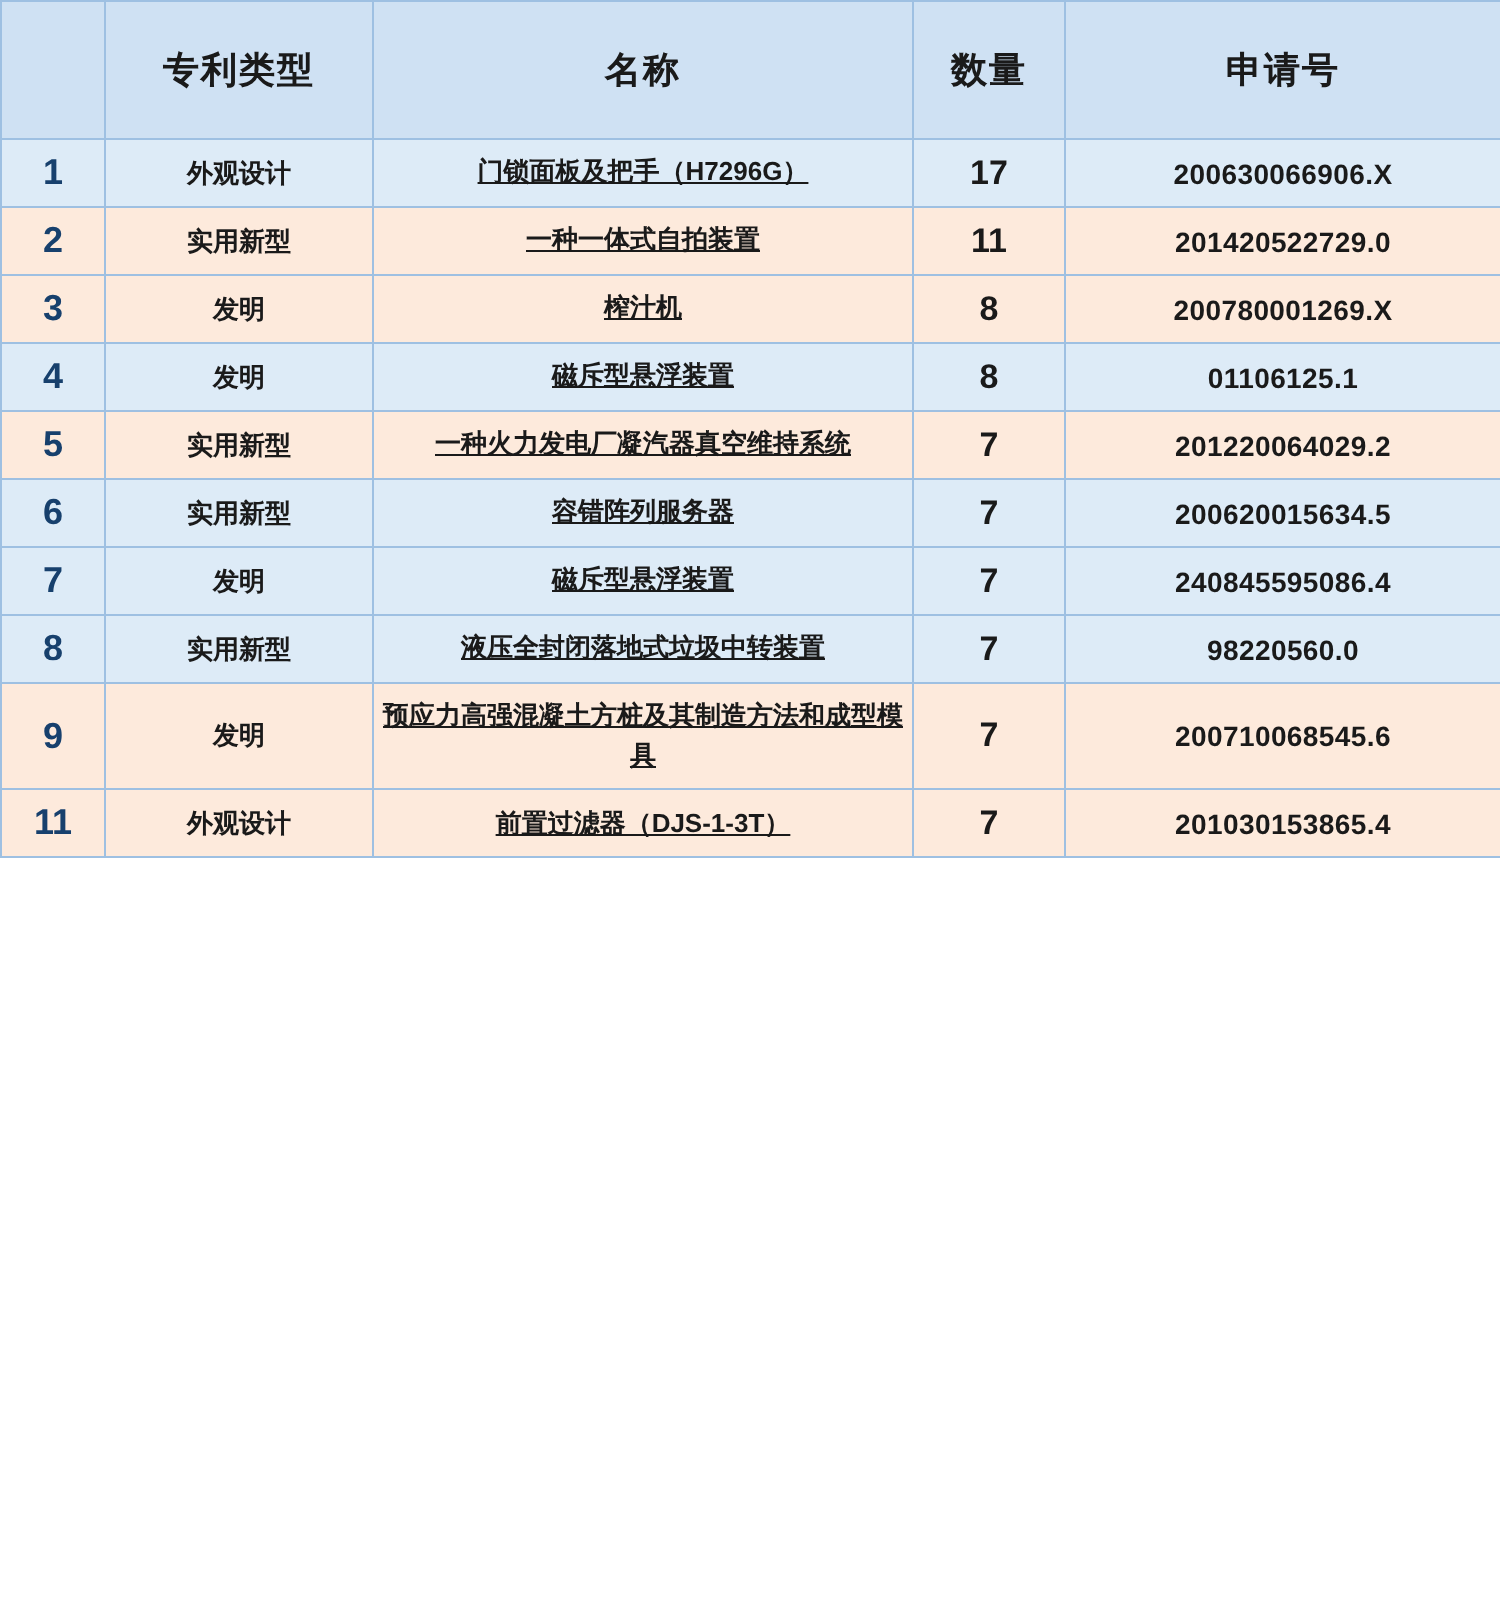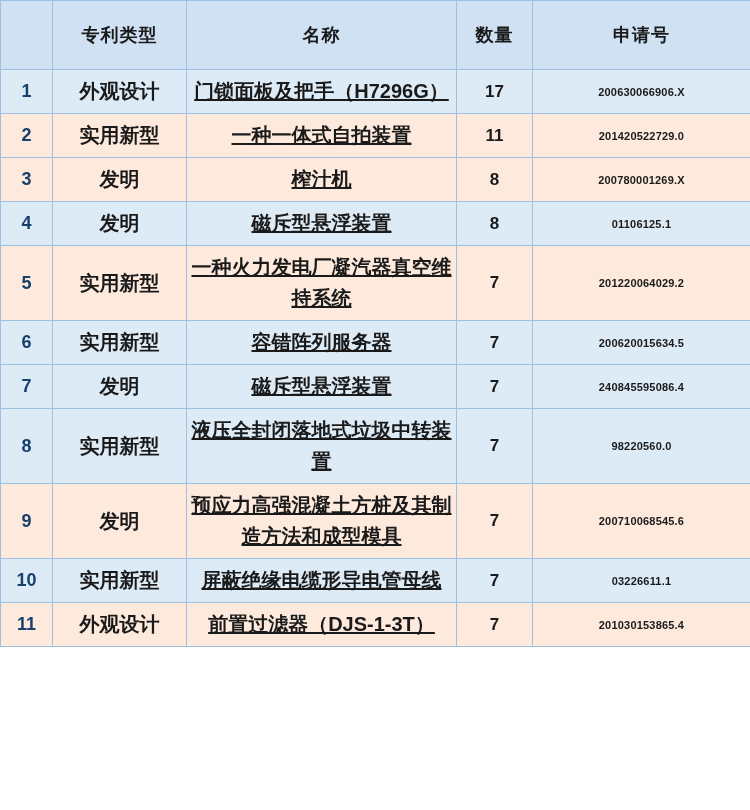--- a/index.html
+++ b/index.html
@@ -38,37 +38,37 @@
   thead th {
     background: #cfe1f3;
     height: 56px;
     font-size: 18px;
     color: #16406e;
     letter-spacing: 1px;
   }
   thead th.blank-head { background: #cfe1f3; }
 
   tbody td {
-    font-size: 20px;
+    font-size: 13px;
   }
   tbody td.idx {
     font-size: 18px;
     color: #17406d;
   }
   
   tr.tint-blue td { background: #ddebf7; }
   tr.tint-peach td { background: #fdeadc; }
 
   td.name-cell {
     line-height: 1.55;
     padding-left: 10px;
     padding-right: 10px;
     text-decoration: underline;
   }
-  td.appno { font-size: 11px; letter-spacing: 0.2px; }
+  td.appno { font-size: 14px; letter-spacing: 0.2px; }
   td.qty { font-size: 17px; }
 </style>
 </head>
 <body>
 
 <table class="patent-table">
   <colgroup>
     <col class="c-index">
     <col class="c-type">
     <col class="c-name">
@@ -141,27 +141,20 @@
       <td class="qty">7</td>
       <td class="appno">98220560.0</td>
     </tr>
     <tr class="tint-peach">
       <td class="idx">9</td>
       <td>发明</td>
       <td class="name-cell">预应力高强混凝土方桩及其制造方法和成型模具</td>
       <td class="qty">7</td>
       <td class="appno">200710068545.6</td>
     </tr>
-    <tr class="tint-blue">
-      <td class="idx">10</td>
-      <td>实用新型</td>
-      <td class="name-cell">屏蔽绝缘电缆形导电管母线</td>
-      <td class="qty">7</td>
-      <td class="appno">03226611.1</td>
-    </tr>
     <tr class="tint-peach">
       <td class="idx">11</td>
       <td>外观设计</td>
       <td class="name-cell">前置过滤器（DJS-1-3T）</td>
       <td class="qty">7</td>
       <td class="appno">201030153865.4</td>
     </tr>
   </tbody>
 </table>
 

